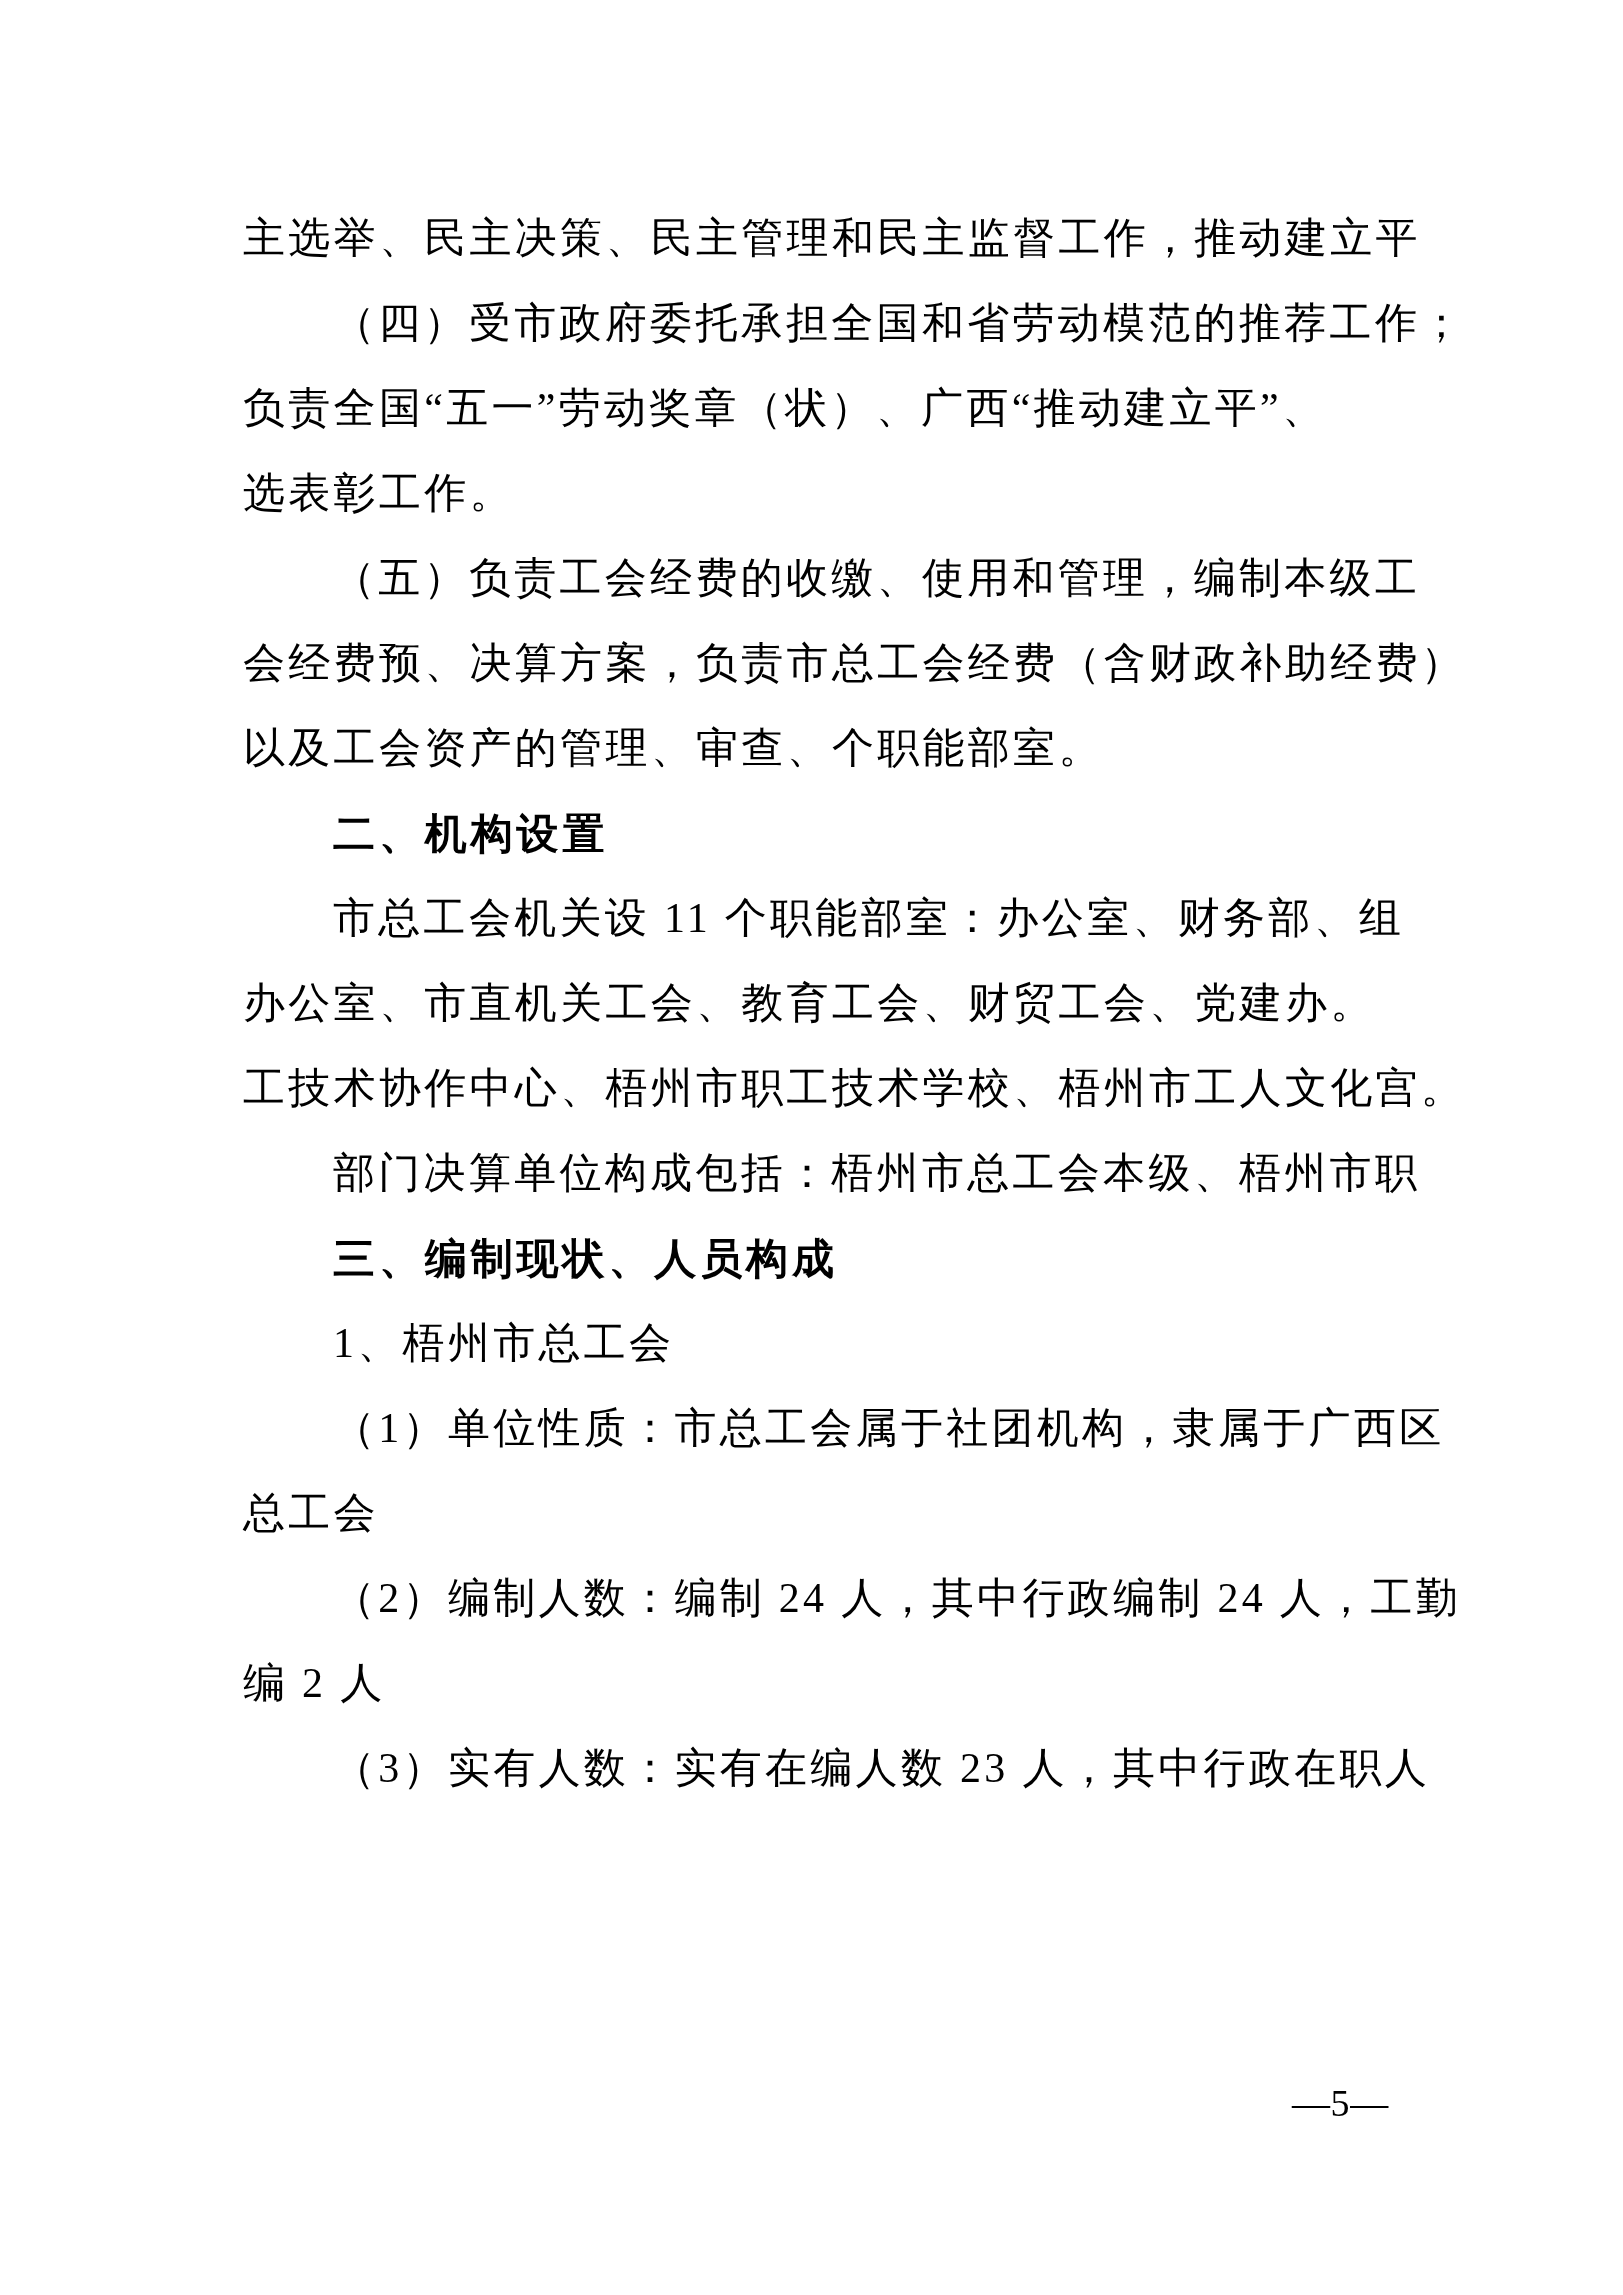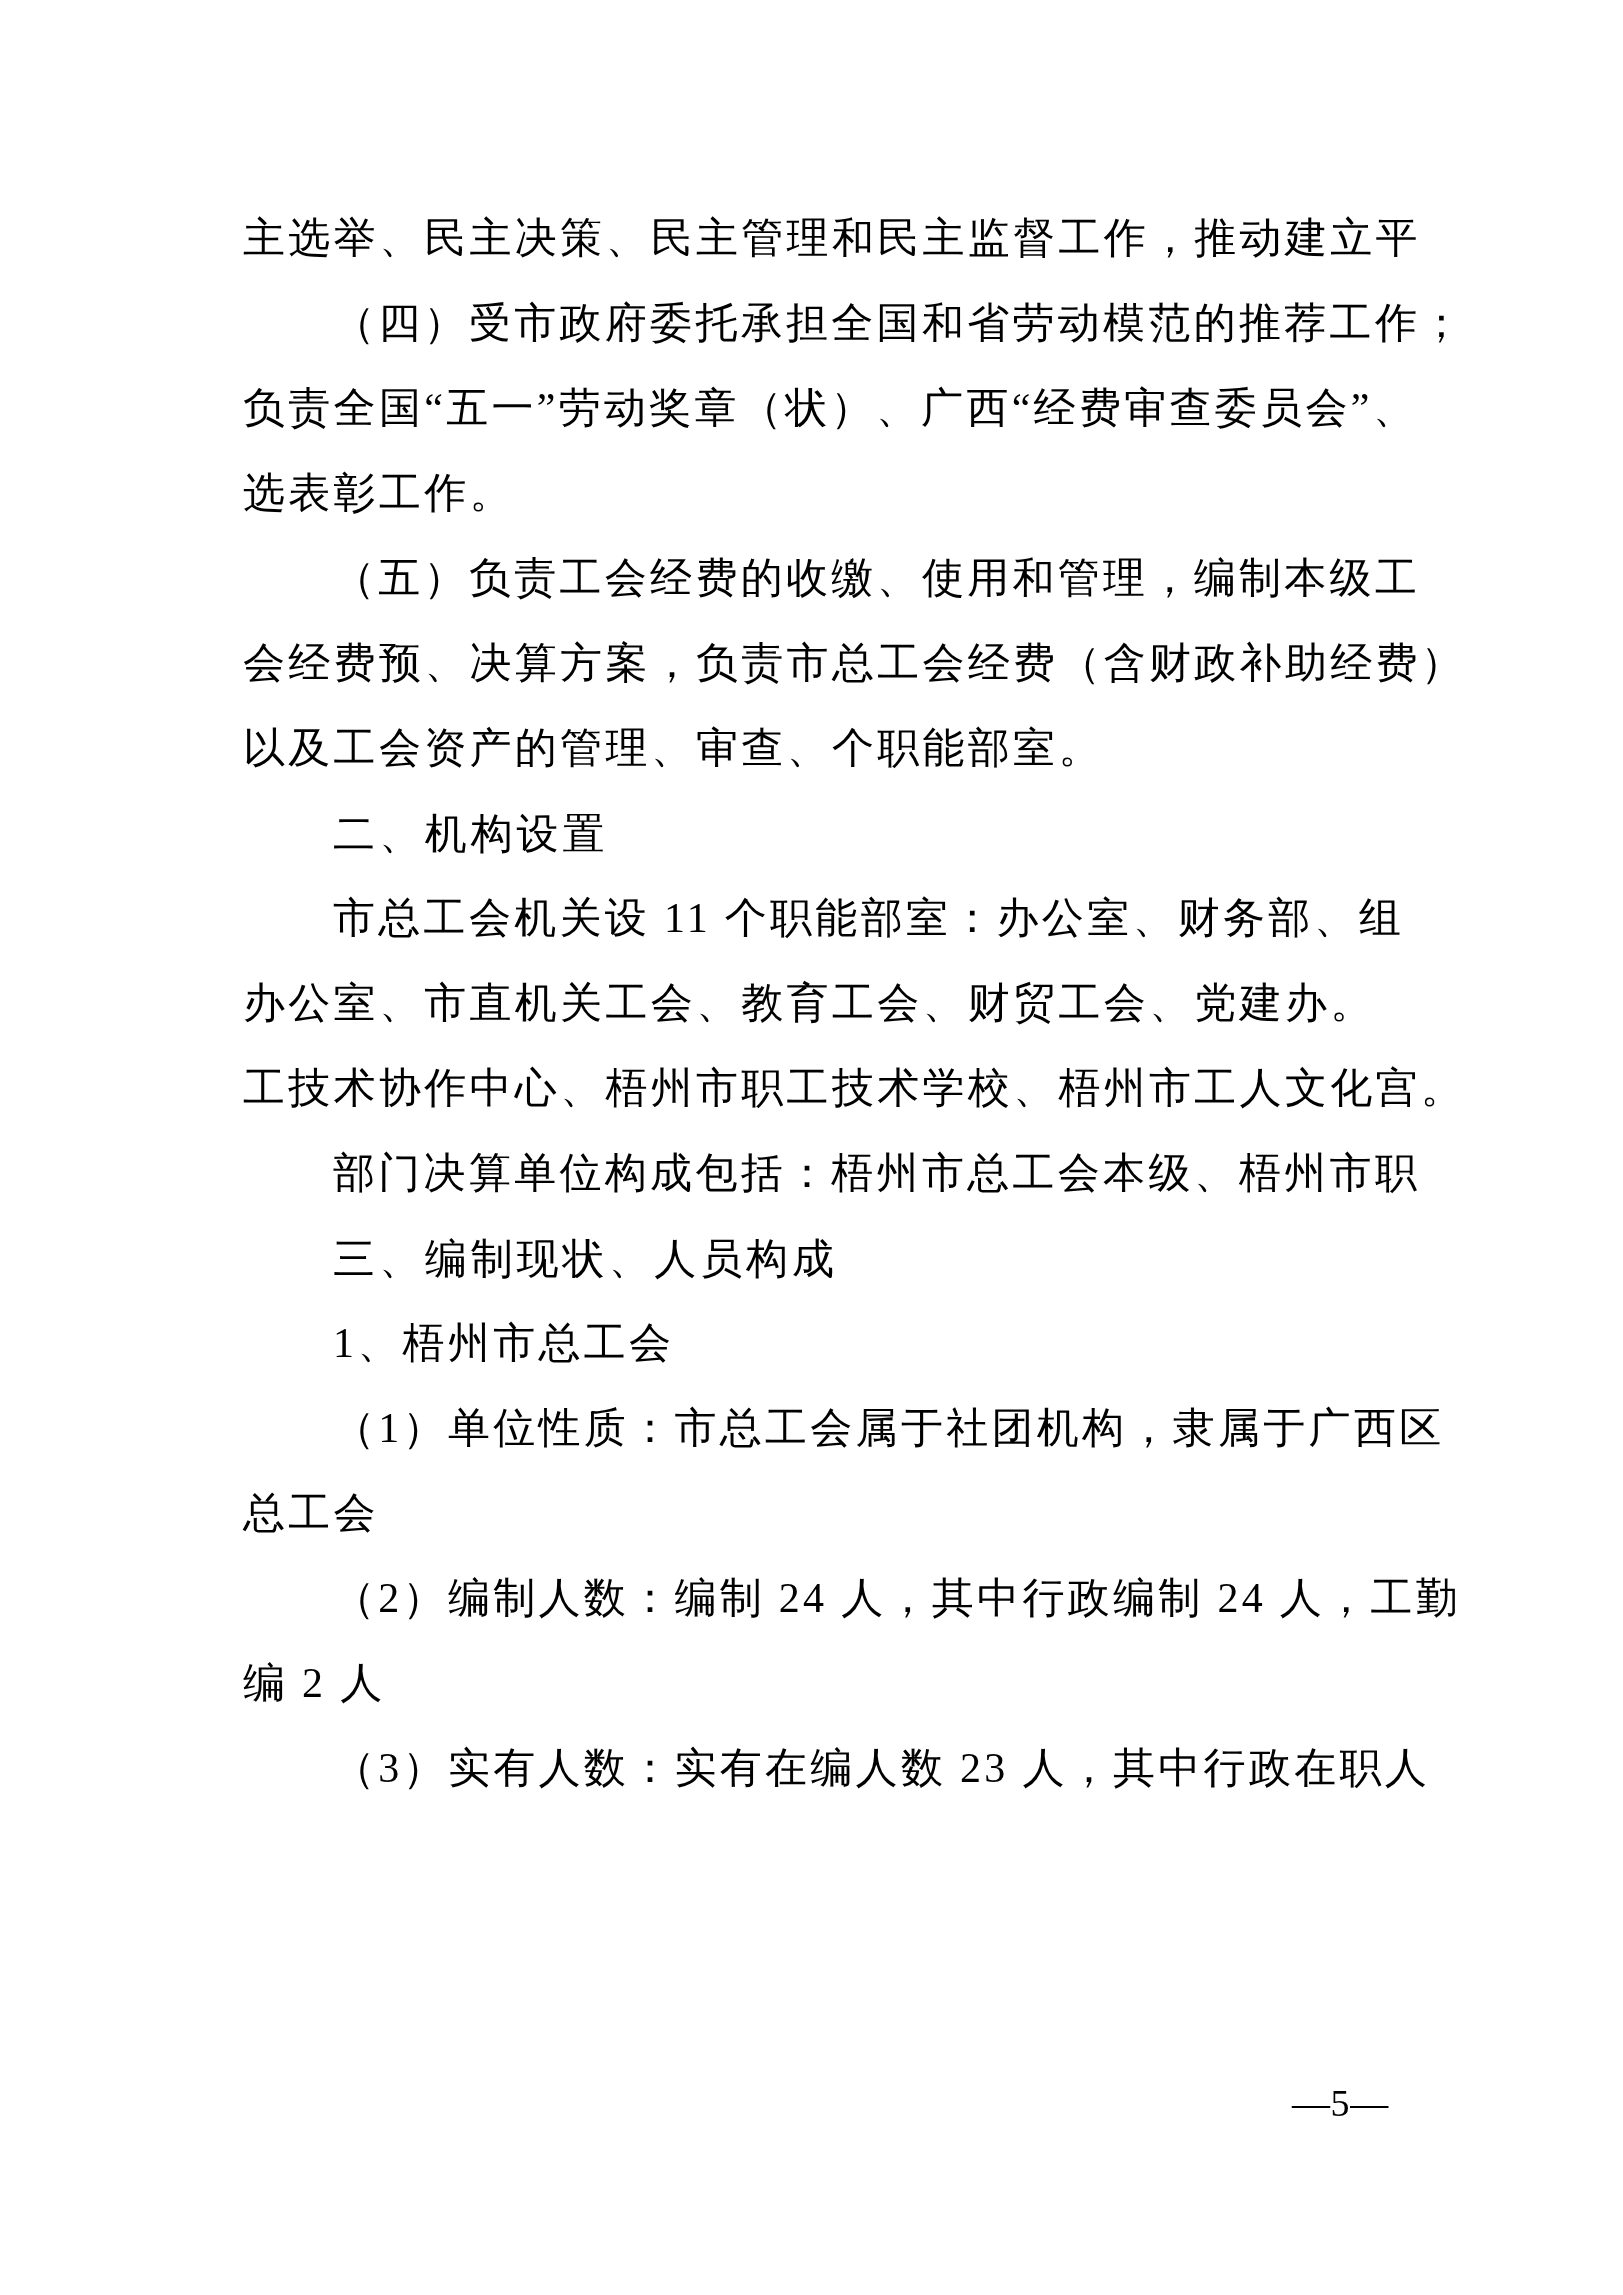--- a/index.html
+++ b/index.html
@@ -32,41 +32,41 @@
     font-size: 42px;
     letter-spacing: 3.3px;
     white-space: nowrap;
     font-weight: 400;
   }
   .line.indent {
     padding-left: 90px;
   }
   .line.heading {
     font-family: "Liberation Sans", "DejaVu Sans", sans-serif;
-    font-weight: 400;
+    font-weight: 700;
     letter-spacing: 3.9px;
   }
   .page-number {
     position: absolute;
     top: 2080px;
     right: 234px;
     font-size: 38px;
     line-height: 47px;
     letter-spacing: 0.7px;
     font-family: "Liberation Serif", "DejaVu Serif", serif;
   }
 </style>
 </head>
 <body>
 
 <div class="page">
   <div class="text-block" id="text-block">
       <div class="line">主选举、民主决策、民主管理和民主监督工作，推动建立平</div>
       <div class="line indent">（四）受市政府委托承担全国和省劳动模范的推荐工作；</div>
-      <div class="line">负责全国“五一”劳动奖章（状）、广西“经费审查委员会”、</div>
+      <div class="line">负责全国“五一”劳动奖章（状）、广西“推动建立平”、</div>
       <div class="line">选表彰工作。</div>
       <div class="line indent">（五）负责工会经费的收缴、使用和管理，编制本级工</div>
       <div class="line">会经费预、决算方案，负责市总工会经费（含财政补助经费）</div>
       <div class="line">以及工会资产的管理、审查、个职能部室。</div>
       <div class="line indent heading">二、机构设置</div>
       <div class="line indent">市总工会机关设 11 个职能部室：办公室、财务部、组</div>
       <div class="line">办公室、市直机关工会、教育工会、财贸工会、党建办。</div>
       <div class="line">工技术协作中心、梧州市职工技术学校、梧州市工人文化宫。</div>
       <div class="line indent">部门决算单位构成包括：梧州市总工会本级、梧州市职</div>
       <div class="line indent heading">三、编制现状、人员构成</div>

